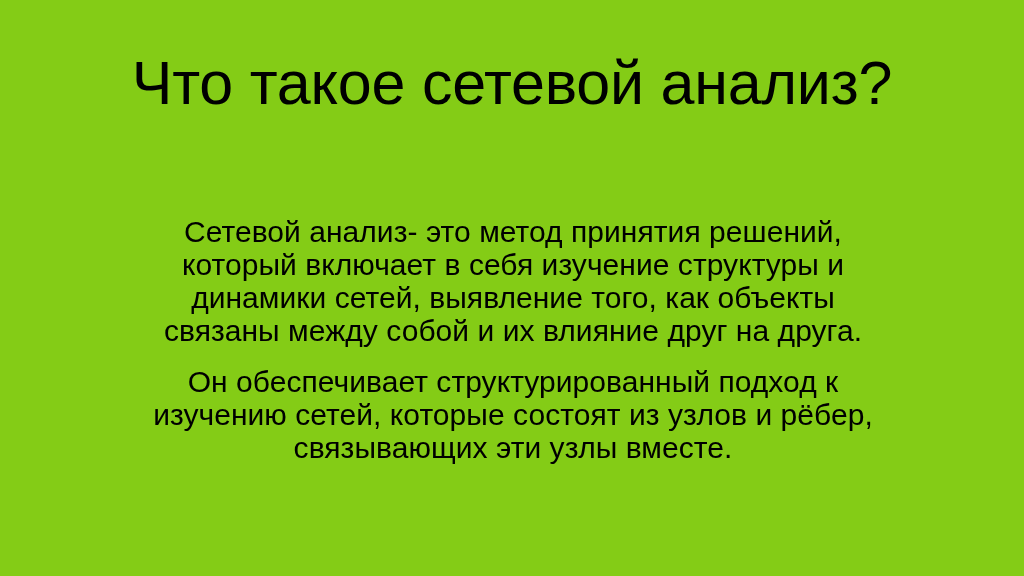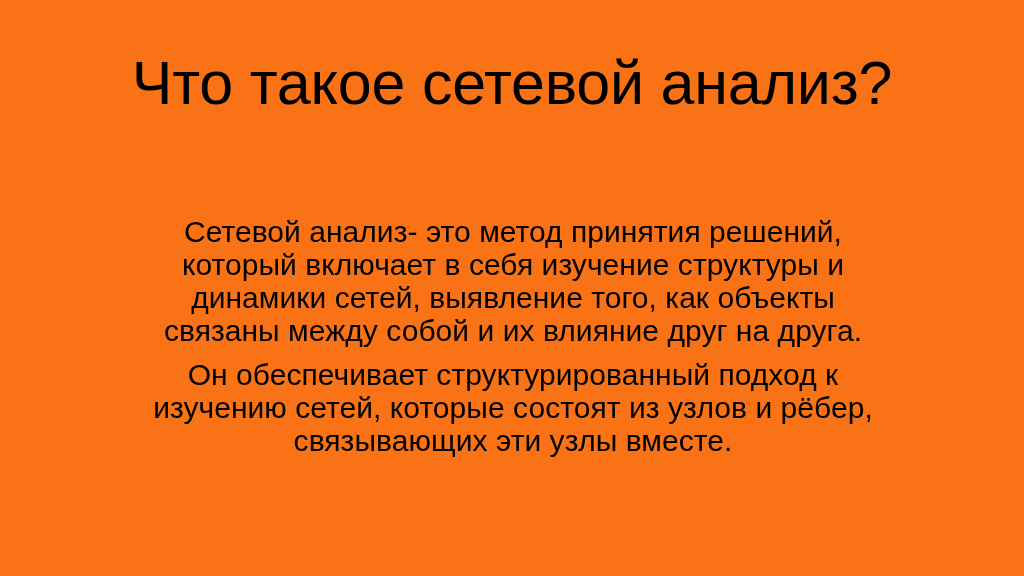--- a/index.html
+++ b/index.html
@@ -13,21 +13,21 @@
     background: #ffffff;
     font-family: "Liberation Sans", "DejaVu Sans", sans-serif;
     color: #000000;
     overflow: hidden;
   }
 
   .slide {
     position: relative;
     width: 1024px;
     height: 576px;
-    background: #f97316;
+    background: #84cc16;
     box-sizing: border-box;
   }
 
   
   .slide-title {
     position: absolute;
     left: 62px;
     top: 8px;
     width: 900px;
     text-align: center;
@@ -52,21 +52,21 @@
     margin: 0;
     font-size: 30px;
     line-height: 33px;
     font-weight: 400;
     color: #000000;
     text-align: center;
     letter-spacing: 0.05px;
   }
 
   .body-paragraph + .body-paragraph {
-    margin-top: 11px;
+    margin-top: 18px;
   }
 </style>
 </head>
 <body>
 
 <div class="slide">
 
   <h1 class="slide-title">Что такое сетевой анализ?</h1>
 
   <div class="body-block">

